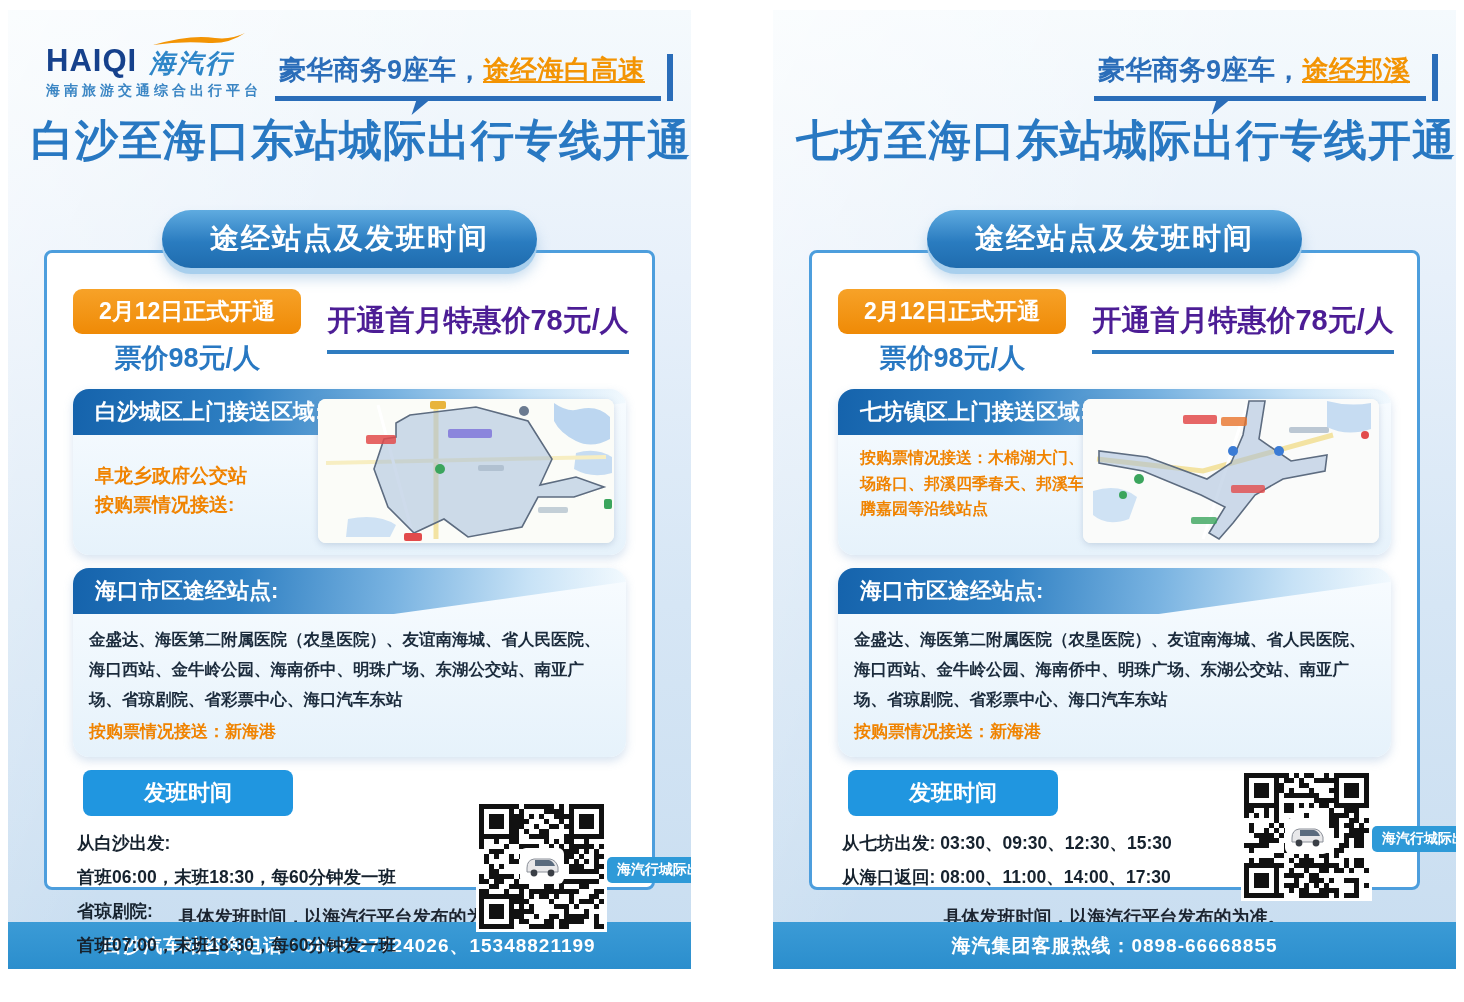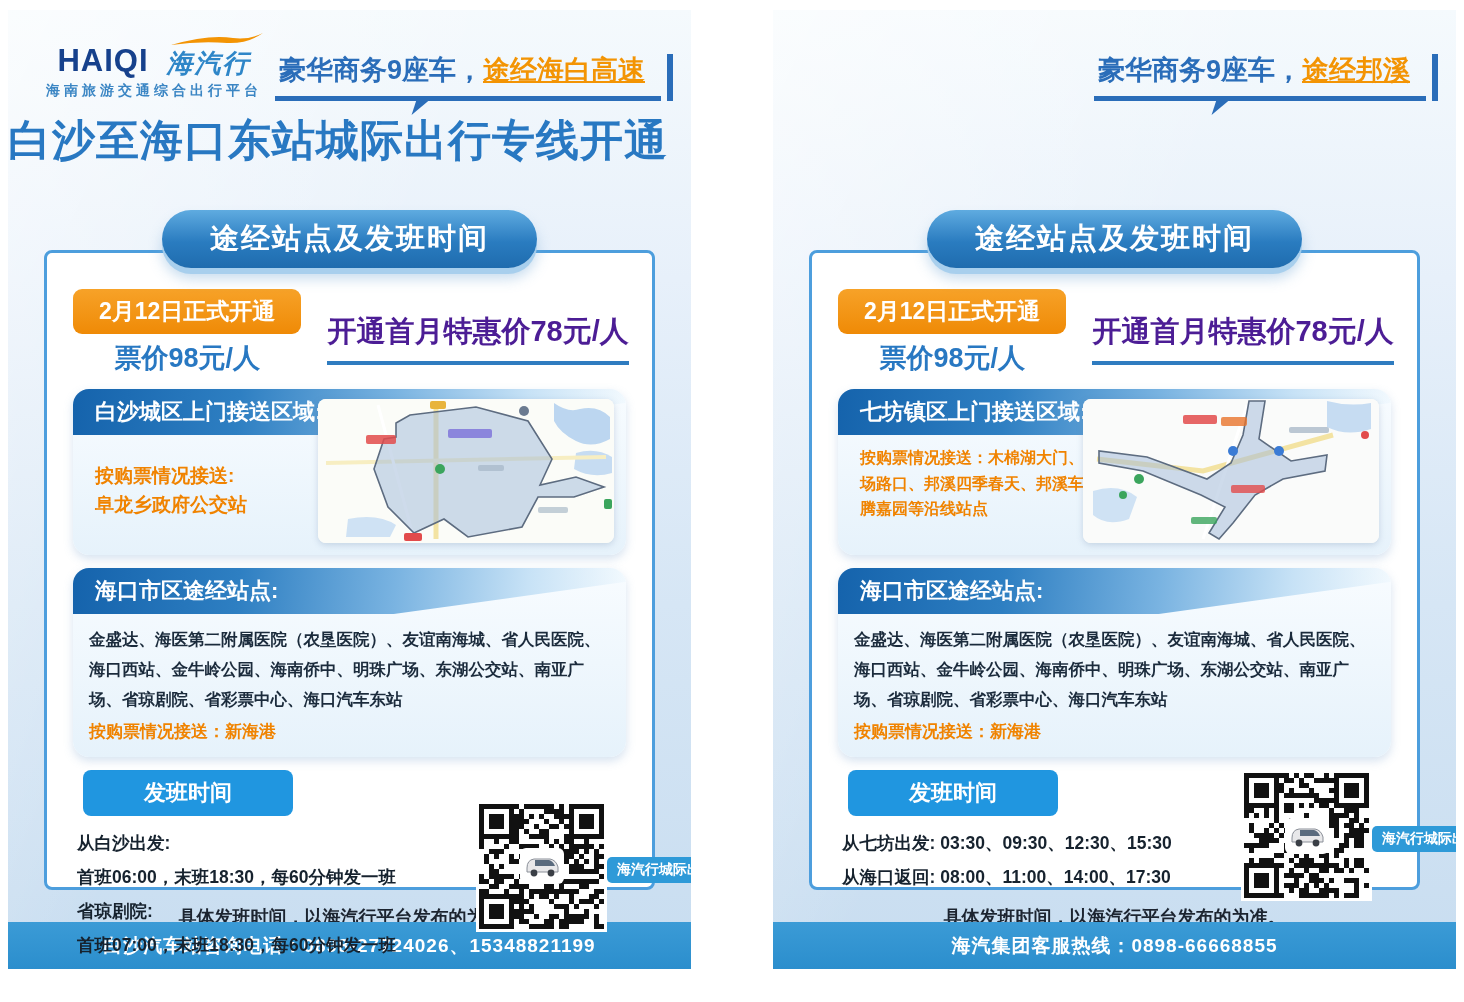--- a/index.html
+++ b/index.html
@@ -6,49 +6,49 @@
   body{width:1464px;height:1002px;font-family:"Liberation Sans","DejaVu Sans",sans-serif;overflow:hidden;}
   .page{display:flex;gap:82px;padding:10px 8px 0 8px;}
   .poster{position:relative;width:683px;height:959px;overflow:hidden;
     background:linear-gradient(180deg,#f5fafd 0%,#e7f0fa 28%,#d6e6f5 62%,#c8ddf0 100%);}
   .poster::before{content:"";position:absolute;inset:0;
     background:linear-gradient(115deg,rgba(255,255,255,.55) 0%,rgba(255,255,255,0) 45%);pointer-events:none;}
 
   
   .header{position:relative;height:200px;}
   .logo{position:absolute;left:38px;top:28px;line-height:1;}
-  .logo-row{display:flex;align-items:flex-end;gap:18px;justify-content:center;}
+  .logo-row{display:flex;align-items:flex-end;gap:12px;}
   .logo-latin{font-size:31px;font-weight:900;color:#16418c;letter-spacing:1px;}
   .logo-cn-wrap{position:relative;padding-top:12px;}
   .logo-swoosh{position:absolute;top:-6px;left:2px;}
   .logo-cn{font-size:26px;font-weight:900;color:#2e86c8;letter-spacing:2px;font-style:italic;}
   .logo-tagline{margin-top:7px;font-size:14px;font-weight:700;color:#3b86c4;letter-spacing:4px;}
 
   .banner{position:absolute;right:30px;top:42px;padding:0 16px 8px 4px;
     border-bottom:5px solid #2a6db9;white-space:nowrap;}
   .banner .b-blue{font-size:27px;font-weight:900;color:#2a6db9;}
   .banner .b-orange{font-size:27px;font-weight:900;color:#f39404;text-decoration:underline;}
   .banner::after{content:"";position:absolute;right:-12px;top:2px;bottom:-5px;width:6px;background:#2a6db9;}
   .banner-tail{position:absolute;left:36%;bottom:-19px;width:0;height:0;
     border-top:15px solid #2a6db9;border-right:13px solid transparent;transform:skewX(-18deg);}
 
-  .title{position:absolute;left:0;right:0;top:102px;text-align:left;
+  .title{position:absolute;left:0;right:0;top:102px;text-align:right;
     font-size:43px;font-weight:900;color:#2878c2;letter-spacing:1px;white-space:nowrap;}
 
   .pill{position:relative;z-index:3;width:fit-content;margin:0 auto;padding:9px 48px;
     border-radius:40px;font-size:29px;font-weight:900;color:#fff;letter-spacing:2px;
     background:linear-gradient(180deg,#5fabe0 0%,#2a7cc0 55%,#1f6cae 100%);
     box-shadow:0 6px 0 rgba(165,206,236,.95),0 10px 14px rgba(120,170,215,.45);}
 
   
   .panel{position:relative;z-index:2;margin:-18px 36px 0 36px;height:640px;box-sizing:border-box;
     background:#ffffff;border:3px solid #4d9edd;border-radius:8px;padding:36px 26px 14px 26px;}
 
   
-  .price-row{display:flex;align-items:center;}
+  .price-row{display:flex;align-items:flex-start;}
   .price-left{width:262px;text-align:center;}
   .badge{display:inline-block;padding:7px 26px;border-radius:9px;
     background:linear-gradient(180deg,#f7a228,#ef8a06);color:#fff;font-size:23px;font-weight:900;white-space:nowrap;}
   .fare{margin-top:6px;font-size:27px;font-weight:900;color:#2878c2;}
   .promo{margin:12px 0 0 26px;font-size:29px;font-weight:900;color:#4c1d95;
     border-bottom:4px solid #2f7cc0;padding-bottom:9px;white-space:nowrap;}
 
   
   .section{position:relative;margin-top:13px;border-radius:16px;overflow:hidden;
     background:linear-gradient(180deg,#f8fcff 0%,#e6f2fb 100%);
@@ -117,22 +117,22 @@
         <div class="price-left">
           <span class="badge">2月12日正式开通</span>
           <div class="fare">票价98元/人</div>
         </div>
         <div class="promo">开通首月特惠价78元/人</div>
       </div>
 
       <div class="section pickup">
         <div class="sec-head">白沙城区上门接送区域:</div>
         <div class="pickup-note">
+          <div>阜龙乡政府公交站</div>
           <div>按购票情况接送:</div>
-          <div>阜龙乡政府公交站</div>
         </div>
         <svg class="map" viewBox="0 0 296 144">
           <rect width="296" height="144" fill="#fbfcf8"></rect>
           <path d="M236 4 q14 10 26 6 q18 -4 30 8 l0 22 q-18 10 -34 2 q-16 -8 -22 -20 Z" fill="#bcd6f0"></path>
           <path d="M258 54 q20 -6 36 4 l0 16 q-20 6 -38 -4 Z" fill="#c6dcf2"></path>
           <path d="M30 120 q30 -6 48 6 l-6 12 -44 0 Z" fill="#cfe2f4"></path>
           <path d="M118 6 L118 140" stroke="#f3e3a2" stroke-width="5" fill="none"></path>
           <path d="M8 64 L288 58" stroke="#f7eec2" stroke-width="4" fill="none"></path>
           <path d="M60 6 L96 140" stroke="#fff" stroke-width="3" fill="none"></path>
           <path d="M92 16 L158 8 L210 22 L234 60 L222 86 L258 78 L286 88 L256 98 L220 98 L204 128 L150 138 L126 120 L96 134 L70 108 L56 70 L66 40 L78 38 L78 24 Z" fill="rgba(165,190,218,.55)" stroke="#5d6c80" stroke-width="1.6"></path>
@@ -810,20 +810,21 @@
     <div class="note">具体发班时间，以海汽行平台发布的为准。</div>
     <div class="footer-bar">白沙汽车站咨询电话：0898-27724026、15348821199</div>
   </div>
 
   <div class="poster">
     <div class="header">
       <div class="banner">
         <span class="b-blue">豪华商务9座车，</span><span class="b-orange">途经邦溪</span>
         <span class="banner-tail"></span>
       </div>
+      <div class="title">七坊至海口东站城际出行专线开通</div>
     </div>
 
     <div class="pill">途经站点及发班时间</div>
 
     <div class="panel">
       <div class="price-row">
         <div class="price-left">
           <span class="badge">2月12日正式开通</span>
           <div class="fare">票价98元/人</div>
         </div>

